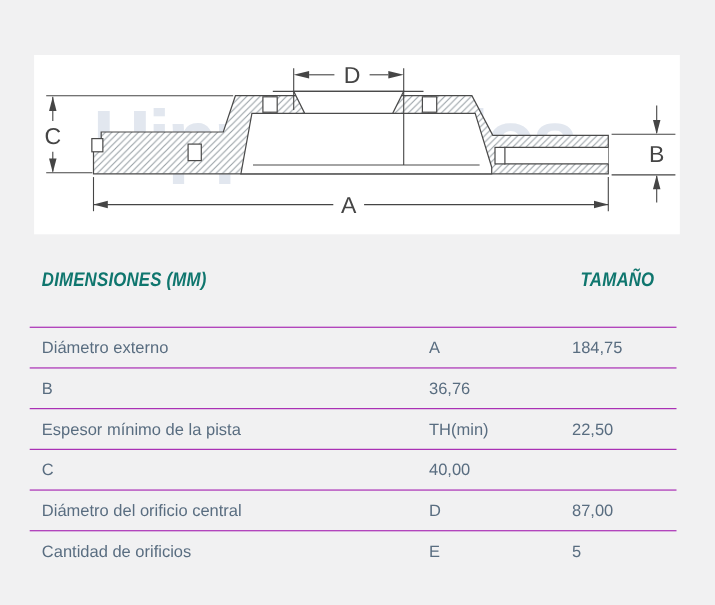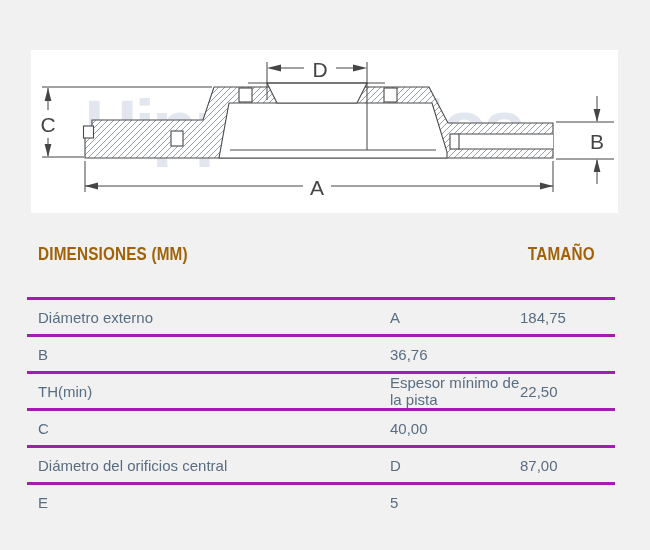--- a/index.html
+++ b/index.html
@@ -19,29 +19,29 @@
   svg.drawing{position:absolute;top:0;left:0;z-index:2;}
   svg.drawing text{
     font-family:"Liberation Sans",sans-serif;
     font-size:21px;fill:#454545;
   }
   
   .spec-section{position:absolute;top:230px;left:0;width:650px;}
   .spec-header{
     display:flex;justify-content:space-between;align-items:center;
     margin:14px 55px 0 38px;height:21px;
-    color:#a16207;font-size:18px;font-weight:700;
+    color:#0f766e;font-size:18px;font-weight:700;font-style:italic;
   }
   .spec-header .hdr-left{display:inline-block;transform:scaleX(.85);transform-origin:left center;letter-spacing:.2px;}
   .spec-header .hdr-right{display:inline-block;transform:scaleX(.85);transform-origin:right center;letter-spacing:.2px;}
   .spec-table{margin:32px 35px 0 27px;}
   .spec-row{
     display:grid;grid-template-columns:352px 130px 1fr;
     align-items:center;height:37px;box-sizing:border-box;
-    padding-left:11px;border-top:3px solid #a21caf;
+    padding-left:11px;border-top:1px solid #a21caf;
     color:#596d80;font-size:15px;
   }
 </style>
 </head>
 <body>
 
 <div class="diagram-area">
   <div class="diagram-card"></div>
   <div class="watermark">Hipper Freios</div>
 
@@ -127,32 +127,33 @@
       <div class="spec-row">
       <span>Diámetro externo</span>
       <span>A</span>
       <span>184,75</span>
     </div>
       <div class="spec-row">
       <span>B</span>
       <span>36,76</span>
     </div>
       <div class="spec-row">
+      <span>Espesor mínimo de la pista</span>
       <span>TH(min)</span>
-      <span>Espesor mínimo de la pista</span>
       <span>22,50</span>
     </div>
       <div class="spec-row">
       <span>C</span>
       <span>40,00</span>
     </div>
       <div class="spec-row">
-      <span>Diámetro del orificios central</span>
+      <span>Diámetro del orificio central</span>
       <span>D</span>
       <span>87,00</span>
     </div>
       <div class="spec-row">
+      <span>Cantidad de orificios</span>
       <span>E</span>
       <span>5</span>
     </div>
     </div>
 
 </div>
 
 </body></html>

